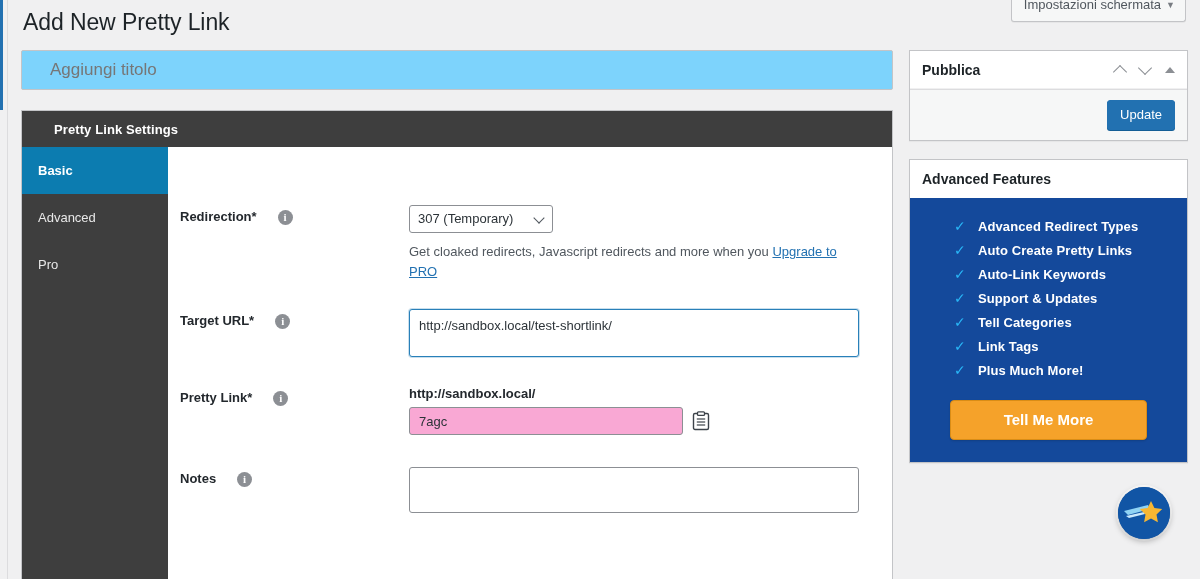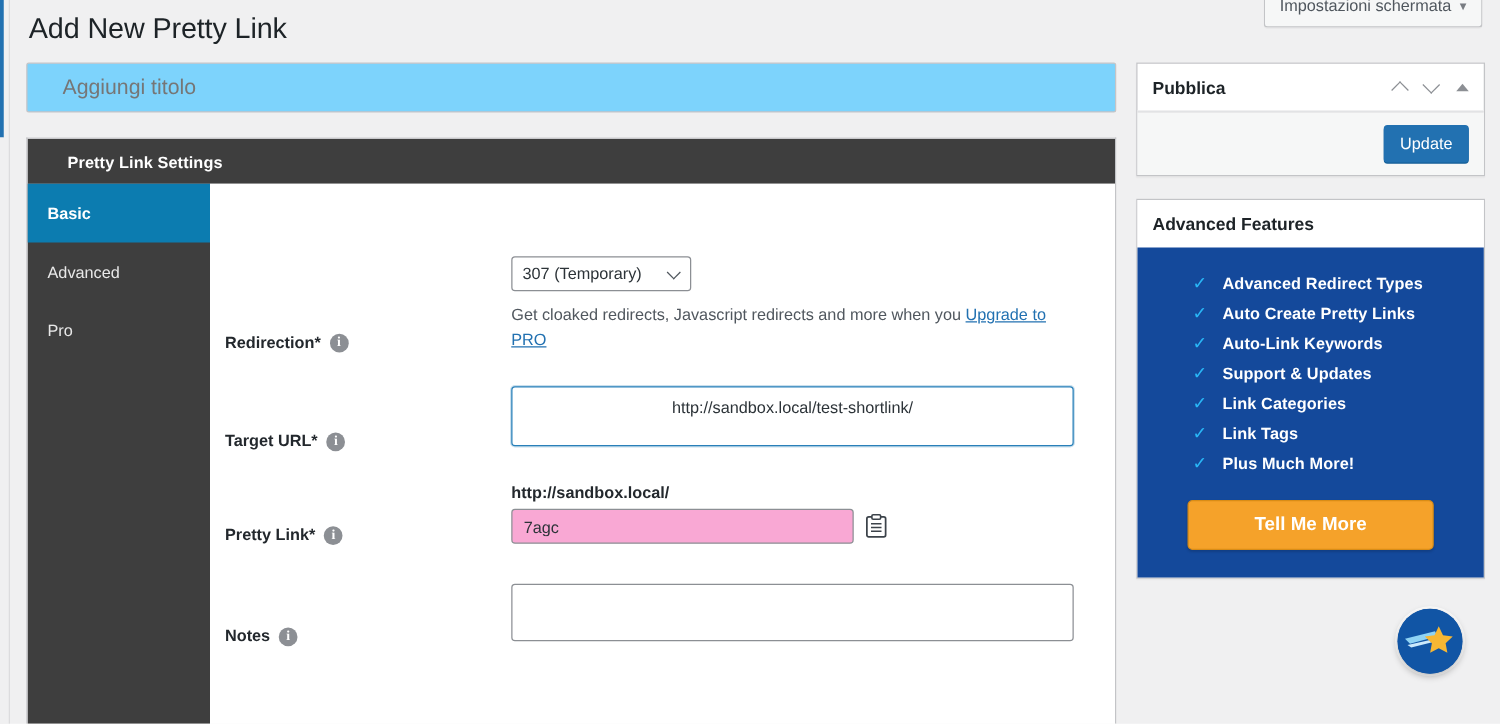--- a/index.html
+++ b/index.html
@@ -153,22 +153,22 @@
     display: flex;
     padding: 0 16px 0 12px;
   }
   .field-label {
     width: 229px;
     flex: 0 0 229px;
     font-size: 13px;
     font-weight: bold;
     color: #23282d;
     display: flex;
-    align-items: flex-end;
-    gap: 7px;
+    align-items: flex-start;
+    gap: 21px;
     padding-top: 4px;
   }
   .info-icon {
     display: inline-block;
     width: 15px; height: 15px;
     border-radius: 50%;
     background: #8c8f94;
     color: #fff;
     font-size: 11px;
     font-weight: bold;
@@ -240,21 +240,20 @@
     border-radius: 3px;
     background: #fff;
     font-family: inherit;
     font-size: 13px;
     color: #2c3338;
     padding: 7px 9px;
     resize: none;
     outline: none;
     line-height: 1.4;
     box-shadow: 0 0 0 1px rgba(41,128,185,.25);
-    text-align: center;
   }
   .notes-textarea {
     width: 450px;
     height: 46px;
     border: 1px solid #8c8f94;
     border-radius: 3px;
     background: #fff;
     font-family: inherit;
     font-size: 13px;
     color: #2c3338;
@@ -560,21 +559,21 @@
           <li>
             <span class="check">✓</span>
             <span>Auto-Link Keywords</span>
           </li>
           <li>
             <span class="check">✓</span>
             <span>Support &amp; Updates</span>
           </li>
           <li>
             <span class="check">✓</span>
-            <span>Link Categories</span>
+            <span>Tell Categories</span>
           </li>
           <li>
             <span class="check">✓</span>
             <span>Link Tags</span>
           </li>
           <li>
             <span class="check">✓</span>
             <span>Plus Much More!</span>
           </li>
         </ul>

